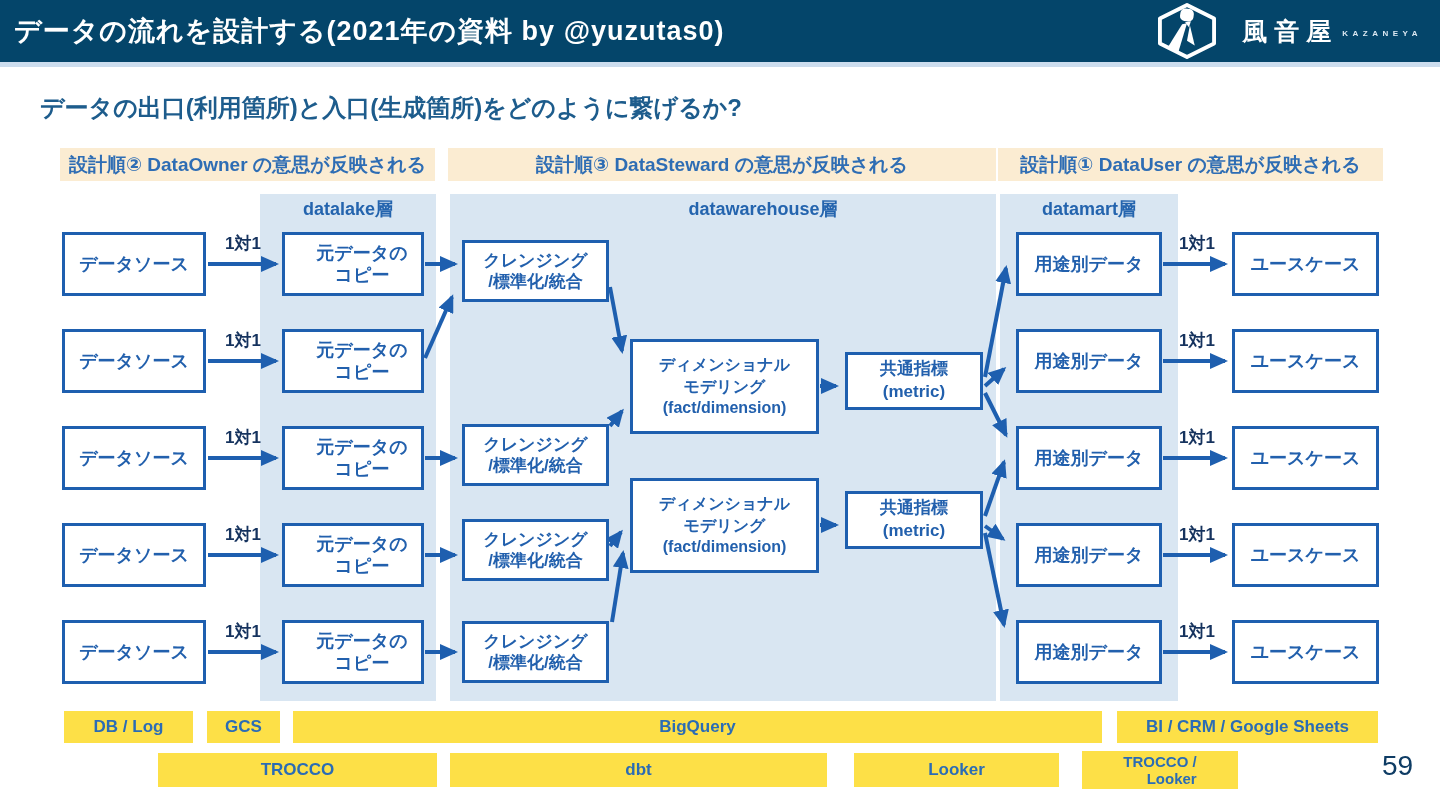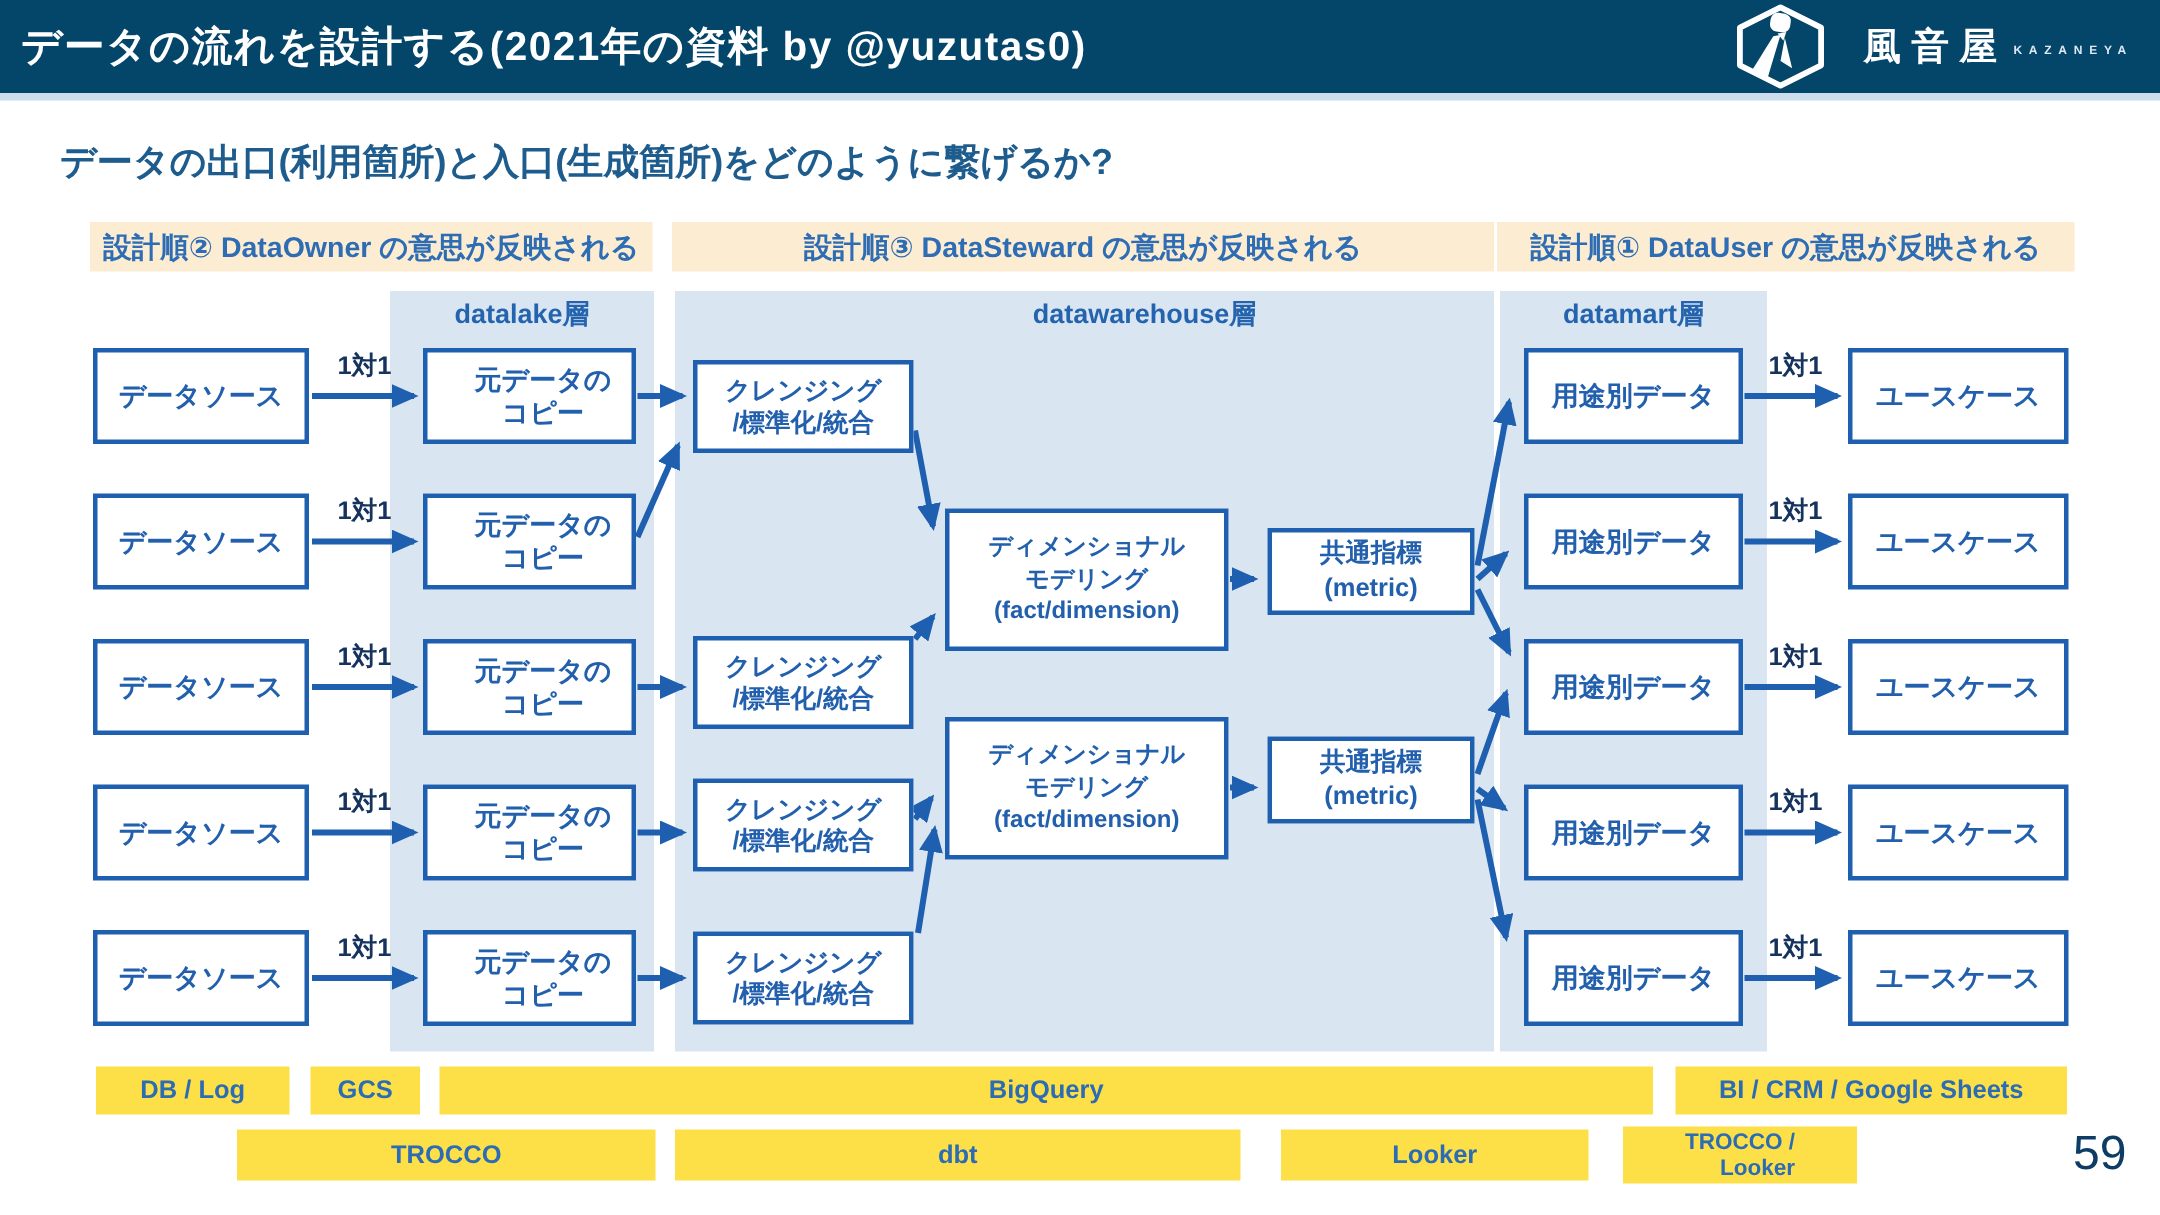--- a/index.html
+++ b/index.html
@@ -76,21 +76,21 @@
   .bar-r2{top:753px;height:34px;}
   .bar-dblog{left:64px;width:129px;}
   .bar-gcs{left:207px;width:73px;}
   .bar-bq{left:293px;width:809px;}
   .bar-bi{left:1117px;width:261px;}
   .bar-trocco{left:158px;width:279px;}
   .bar-dbt{left:450px;width:377px;}
   .bar-looker{left:854px;width:205px;}
   .bar-tl{left:1082px;width:156px;top:751px;height:38px;font-size:15px;line-height:1.15;}
   
-  .pagenum{left:1382px;top:750px;font-size:32px;color:#0e3c64;}
+  .pagenum{left:1382px;top:750px;font-size:28px;color:#0e3c64;}
 </style>
 </head>
 <body>
 
 <div class="abs header"></div>
 <div class="abs header-rule"></div>
 <div class="abs header-title">データの流れを設計する(2021年の資料 by @yuzutas0)</div>
 <div class="abs logo">
   <svg width="68" height="58" viewBox="0 0 70 60">
     <polygon points="35,3 63,17 63,43 35,57 7,43 7,17" fill="none" stroke="#ffffff" stroke-width="4" stroke-linejoin="round"></polygon>

